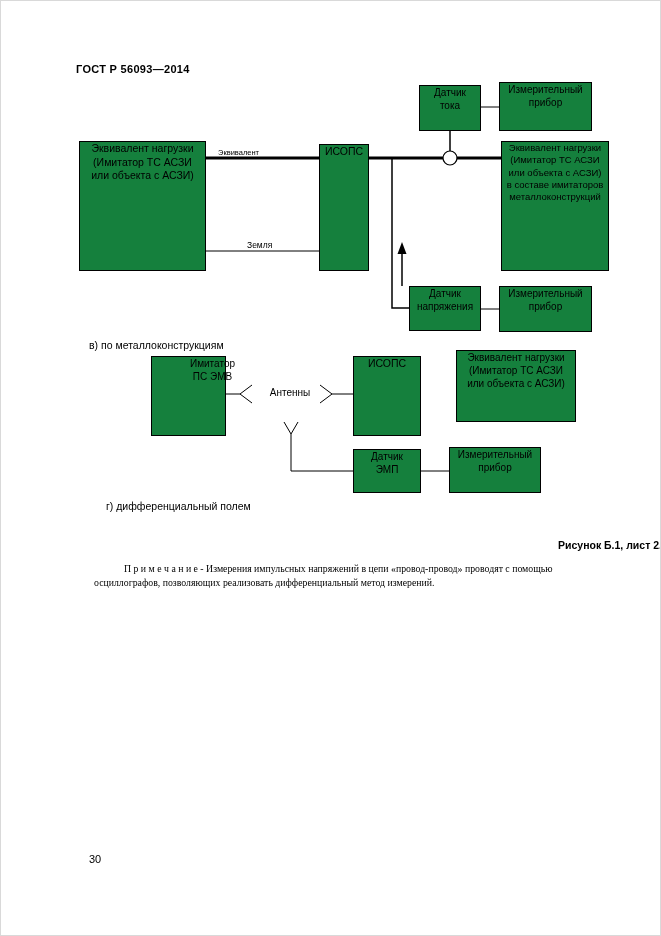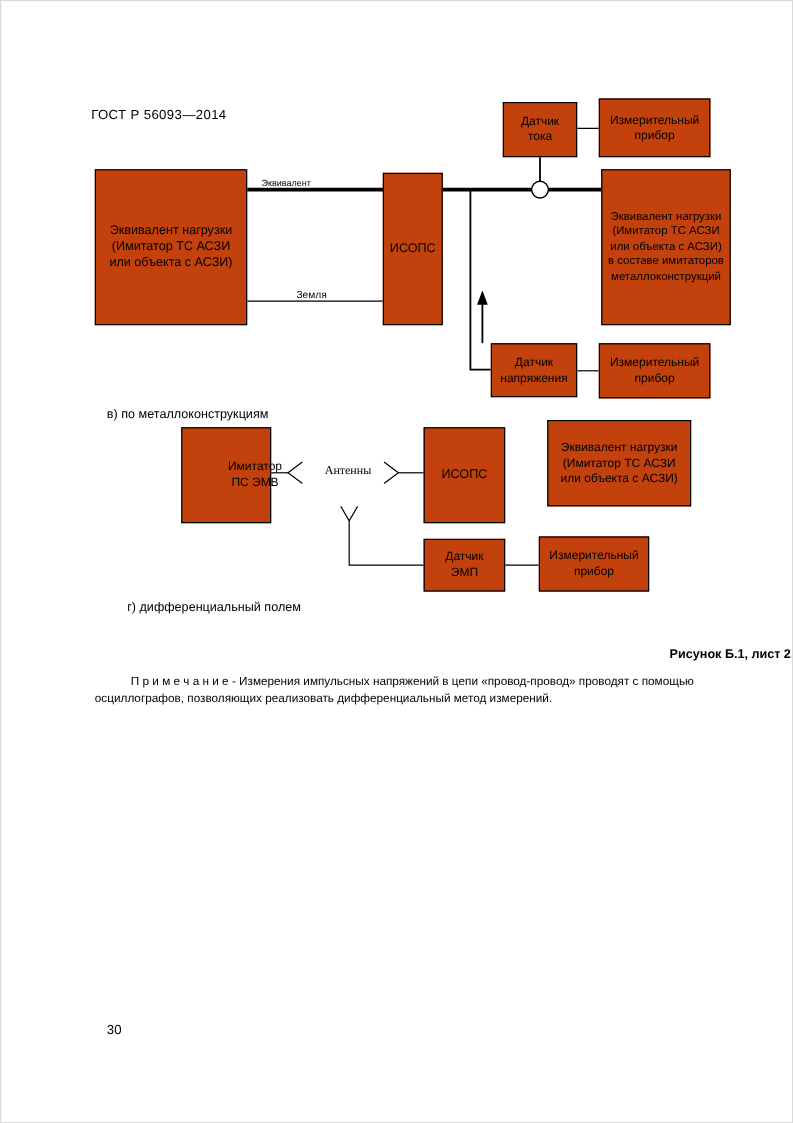--- a/index.html
+++ b/index.html
@@ -14,33 +14,32 @@
     overflow: hidden;
   }
   .wires {
     position: absolute;
     left: 0; top: 0;
     width: 661px; height: 936px;
   }
   .box {
     position: absolute;
     border: 1px solid #000;
-    background: #c2410c;
+    background: #15803d;
     display: flex;
-    align-items: center;
     justify-content: center;
     text-align: center;
   }
   .box-label {
     white-space: pre-line;
     font-size: 10px;
     line-height: 1.3;
   }
   .txt { position: absolute; }
-  .doc-header { font-size: 11px; font-weight: normal; letter-spacing: 0.3px; margin-top: 27px; }
+  .doc-header { font-size: 11px; font-weight: bold; letter-spacing: 0.3px; }
   .wire-label-small { font-size: 7.5px; }
   .wire-label { font-size: 8.5px; margin-left: 18px; }
   .section-label { font-size: 10.5px; }
   .caption { font-size: 10.5px; text-align: right; font-weight: bold; }
   .note { font-size: 9.8px; line-height: 1.4; text-indent: 30px; white-space: pre-line; }
   .page-number { font-size: 11px; }
   .fs105 .box-label { font-size: 10.5px; }
   .fs95 .box-label { font-size: 9.5px; }
 </style>
 </head>
@@ -115,21 +114,21 @@
 
   <div class="txt wire-label" style="left:228px; top:239px;">Земля</div>
 
   <div class="txt section-label" style="left:88px; top:338px;">в) по металлоконструкциям</div>
 
   <div class="box" style="left:150px; top:355px; width:75px; height:80px;padding-left:48px;">
     <span class="box-label">Имитатор
 ПС ЭМВ</span>
   </div>
 
-  <div class="txt" style="left:256px; top:386px; width:66px; text-align:center; font-size:10px;font-family:Liberation Serif, serif;">Антенны</div>
+  <div class="txt" style="left:256px; top:386px; width:66px; text-align:center; font-size:10px;">Антенны</div>
 
   <div class="box fs105" style="left:352px; top:355px; width:68px; height:80px;">
     <span class="box-label">ИСОПС</span>
   </div>
 
   <div class="box" style="left:455px; top:349px; width:120px; height:72px;">
     <span class="box-label">Эквивалент нагрузки
 (Имитатор ТС АСЗИ
 или объекта с АСЗИ)</span>
   </div>
@@ -141,17 +140,17 @@
 
   <div class="box" style="left:448px; top:446px; width:92px; height:46px;">
     <span class="box-label">Измерительный
 прибор</span>
   </div>
 
   <div class="txt section-label" style="left:105px; top:499px;">г) дифференциальный полем</div>
 
   <div class="txt caption" style="left:30px; top:538px; width:631px;">Рисунок Б.1, лист 2.</div>
 
-  <div class="txt note" style="left:78px; top:561px; width:515px;">П р и м е ч а н и е  - Измерения импульсных напряжений в цепи «провод-провод» проводят с помощью осциллографов, позволяющих реализовать дифференциальный метод измерений.</div>
+  <div class="txt note" style="left:93px; top:561px; width:515px;font-family:Liberation Serif, serif;">П р и м е ч а н и е  - Измерения импульсных напряжений в цепи «провод-провод» проводят с помощью осциллографов, позволяющих реализовать дифференциальный метод измерений.</div>
 
   <div class="txt page-number" style="left:88px; top:852px;">30</div>
 
 </div>
 
 </body></html>

